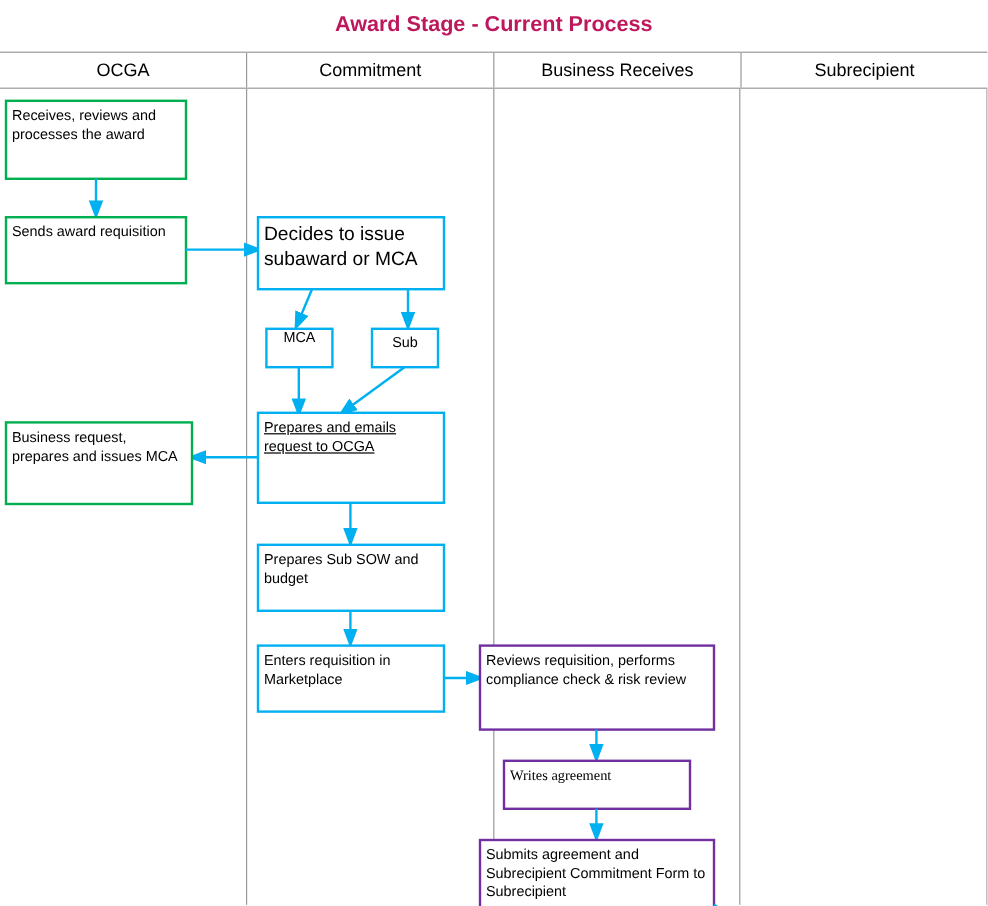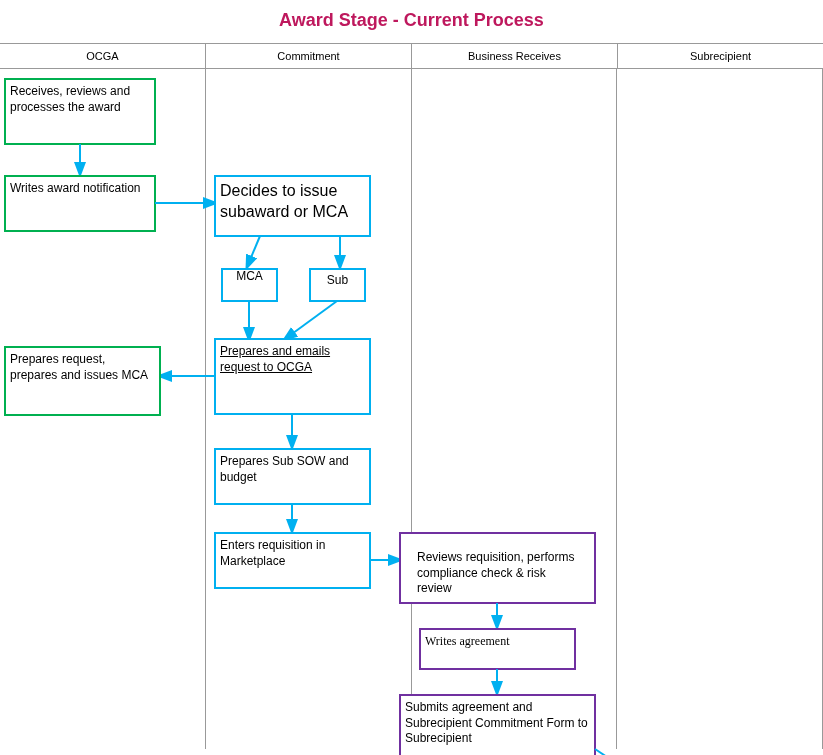--- a/index.html
+++ b/index.html
@@ -30,21 +30,21 @@
     }
     .header-row {
       display: flex;
       width: 100%;
       border-top: 1px solid #999;
       border-bottom: 1px solid #999;
     }
     .header-cell {
       flex: 1;
       text-align: center;
-      font-size: 11px;
+      font-size: 15px;
       font-weight: normal;
       padding: 6px 20px;
       border-right: 1px solid #999;
       color: #000;
     }
     .header-cell:last-child { border-right: none; }
     .body-row {
       display: flex;
       width: 100%;
       position: relative;
@@ -108,21 +108,21 @@
 
         <rect x="5" y="10" width="150" height="65" fill="white" stroke="#00b050" stroke-width="2"></rect>
         <foreignObject x="5" y="10" width="150" height="65">
           <div xmlns="http://www.w3.org/1999/xhtml" style="font-size:12px;padding:5px;line-height:1.3;">Receives, reviews and processes the award</div>
         </foreignObject>
 
         <line x1="80" y1="75" x2="80" y2="105" stroke="#00b0f0" stroke-width="2" marker-end="url(#arrowBlue)"></line>
 
         <rect x="5" y="107" width="150" height="55" fill="white" stroke="#00b050" stroke-width="2"></rect>
         <foreignObject x="5" y="107" width="150" height="55">
-          <div xmlns="http://www.w3.org/1999/xhtml" style="font-size:12px;padding:5px;line-height:1.3;">Writes award notification</div>
+          <div xmlns="http://www.w3.org/1999/xhtml" style="font-size:12px;padding:5px;line-height:1.3;">Sends award requisition</div>
         </foreignObject>
 
         <line x1="155" y1="134" x2="215" y2="134" stroke="#00b0f0" stroke-width="2" marker-end="url(#arrowBlue)"></line>
 
         <rect x="215" y="107" width="155" height="60" fill="white" stroke="#00b0f0" stroke-width="2"></rect>
         <foreignObject x="215" y="107" width="155" height="60">
           <div xmlns="http://www.w3.org/1999/xhtml" style="font-size:16px;padding:5px;line-height:1.3;">Decides to issue subaward or MCA</div>
         </foreignObject>
 
         <line x1="260" y1="167" x2="247" y2="198" stroke="#00b0f0" stroke-width="2" marker-end="url(#arrowBlue)"></line>
@@ -145,42 +145,42 @@
 
         <rect x="215" y="270" width="155" height="75" fill="white" stroke="#00b0f0" stroke-width="2"></rect>
         <foreignObject x="215" y="270" width="155" height="75">
           <div xmlns="http://www.w3.org/1999/xhtml" style="font-size:12px;padding:5px;line-height:1.3;text-decoration:underline;">Prepares and emails request to OCGA</div>
         </foreignObject>
 
         <line x1="215" y1="307" x2="160" y2="307" stroke="#00b0f0" stroke-width="2" marker-end="url(#arrowBlue)"></line>
 
         <rect x="5" y="278" width="155" height="68" fill="white" stroke="#00b050" stroke-width="2"></rect>
         <foreignObject x="5" y="278" width="155" height="68">
-          <div xmlns="http://www.w3.org/1999/xhtml" style="font-size:12px;padding:5px;line-height:1.3;">Prepares request, prepares and issues MCA</div>
+          <div xmlns="http://www.w3.org/1999/xhtml" style="font-size:12px;padding:5px;line-height:1.3;">Business request, prepares and issues MCA</div>
         </foreignObject>
 
         <line x1="292" y1="345" x2="292" y2="378" stroke="#00b0f0" stroke-width="2" marker-end="url(#arrowBlue)"></line>
 
         <rect x="215" y="380" width="155" height="55" fill="white" stroke="#00b0f0" stroke-width="2"></rect>
         <foreignObject x="215" y="380" width="155" height="55">
           <div xmlns="http://www.w3.org/1999/xhtml" style="font-size:12px;padding:5px;line-height:1.3;">Prepares Sub SOW and budget</div>
         </foreignObject>
 
         <line x1="292" y1="435" x2="292" y2="462" stroke="#00b0f0" stroke-width="2" marker-end="url(#arrowBlue)"></line>
 
         <rect x="215" y="464" width="155" height="55" fill="white" stroke="#00b0f0" stroke-width="2"></rect>
         <foreignObject x="215" y="464" width="155" height="55">
           <div xmlns="http://www.w3.org/1999/xhtml" style="font-size:12px;padding:5px;line-height:1.3;">Enters requisition in Marketplace</div>
         </foreignObject>
 
         <line x1="370" y1="491" x2="400" y2="491" stroke="#00b0f0" stroke-width="2" marker-end="url(#arrowBlue)"></line>
 
         <rect x="400" y="464" width="195" height="70" fill="white" stroke="#7030a0" stroke-width="2"></rect>
         <foreignObject x="400" y="464" width="195" height="70">
-          <div xmlns="http://www.w3.org/1999/xhtml" style="font-size:12px;padding:17px;line-height:1.3;">Reviews requisition, performs compliance check &amp; risk review</div>
+          <div xmlns="http://www.w3.org/1999/xhtml" style="font-size:12px;padding:5px;line-height:1.3;">Reviews requisition, performs compliance check &amp; risk review</div>
         </foreignObject>
 
         <line x1="497" y1="534" x2="497" y2="558" stroke="#00b0f0" stroke-width="2" marker-end="url(#arrowBlue)"></line>
 
         <rect x="420" y="560" width="155" height="40" fill="white" stroke="#7030a0" stroke-width="2"></rect>
         <foreignObject x="420" y="560" width="155" height="40">
           <div xmlns="http://www.w3.org/1999/xhtml" style="font-size:12px;padding:5px;line-height:1.3;font-family:Liberation Serif, serif;">Writes agreement</div>
         </foreignObject>
 
         <line x1="497" y1="600" x2="497" y2="624" stroke="#00b0f0" stroke-width="2" marker-end="url(#arrowBlue)"></line>

